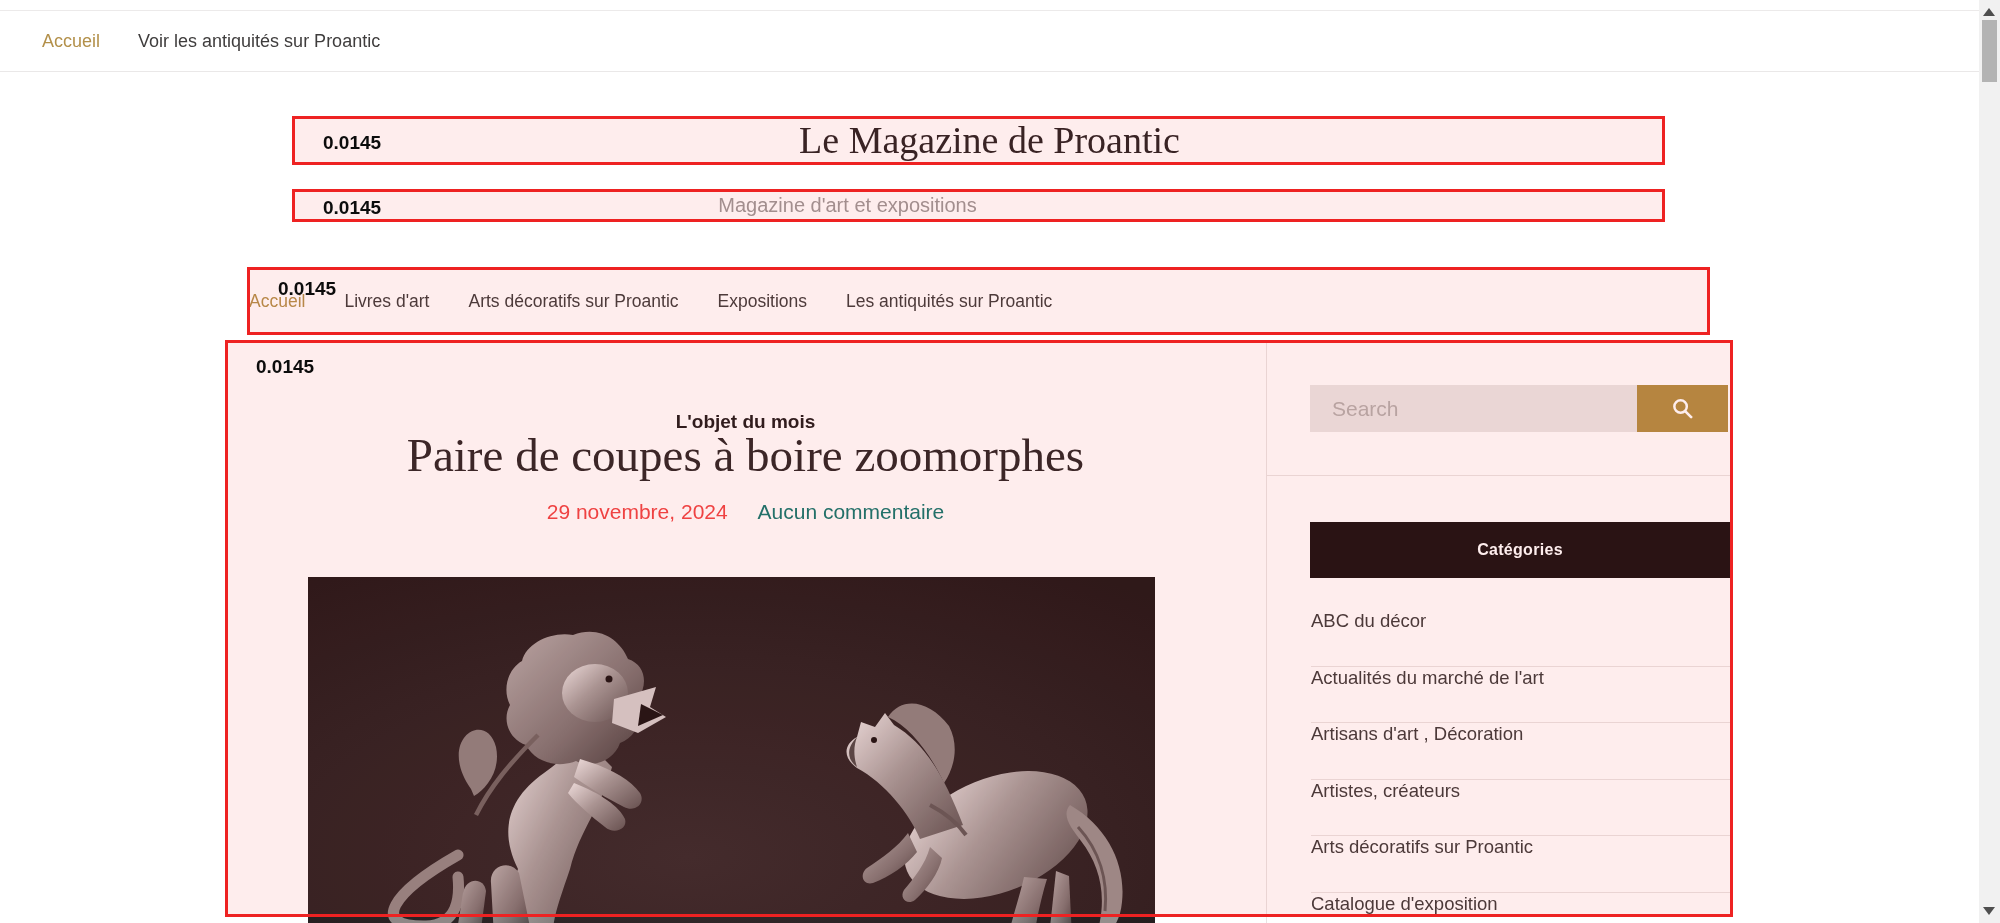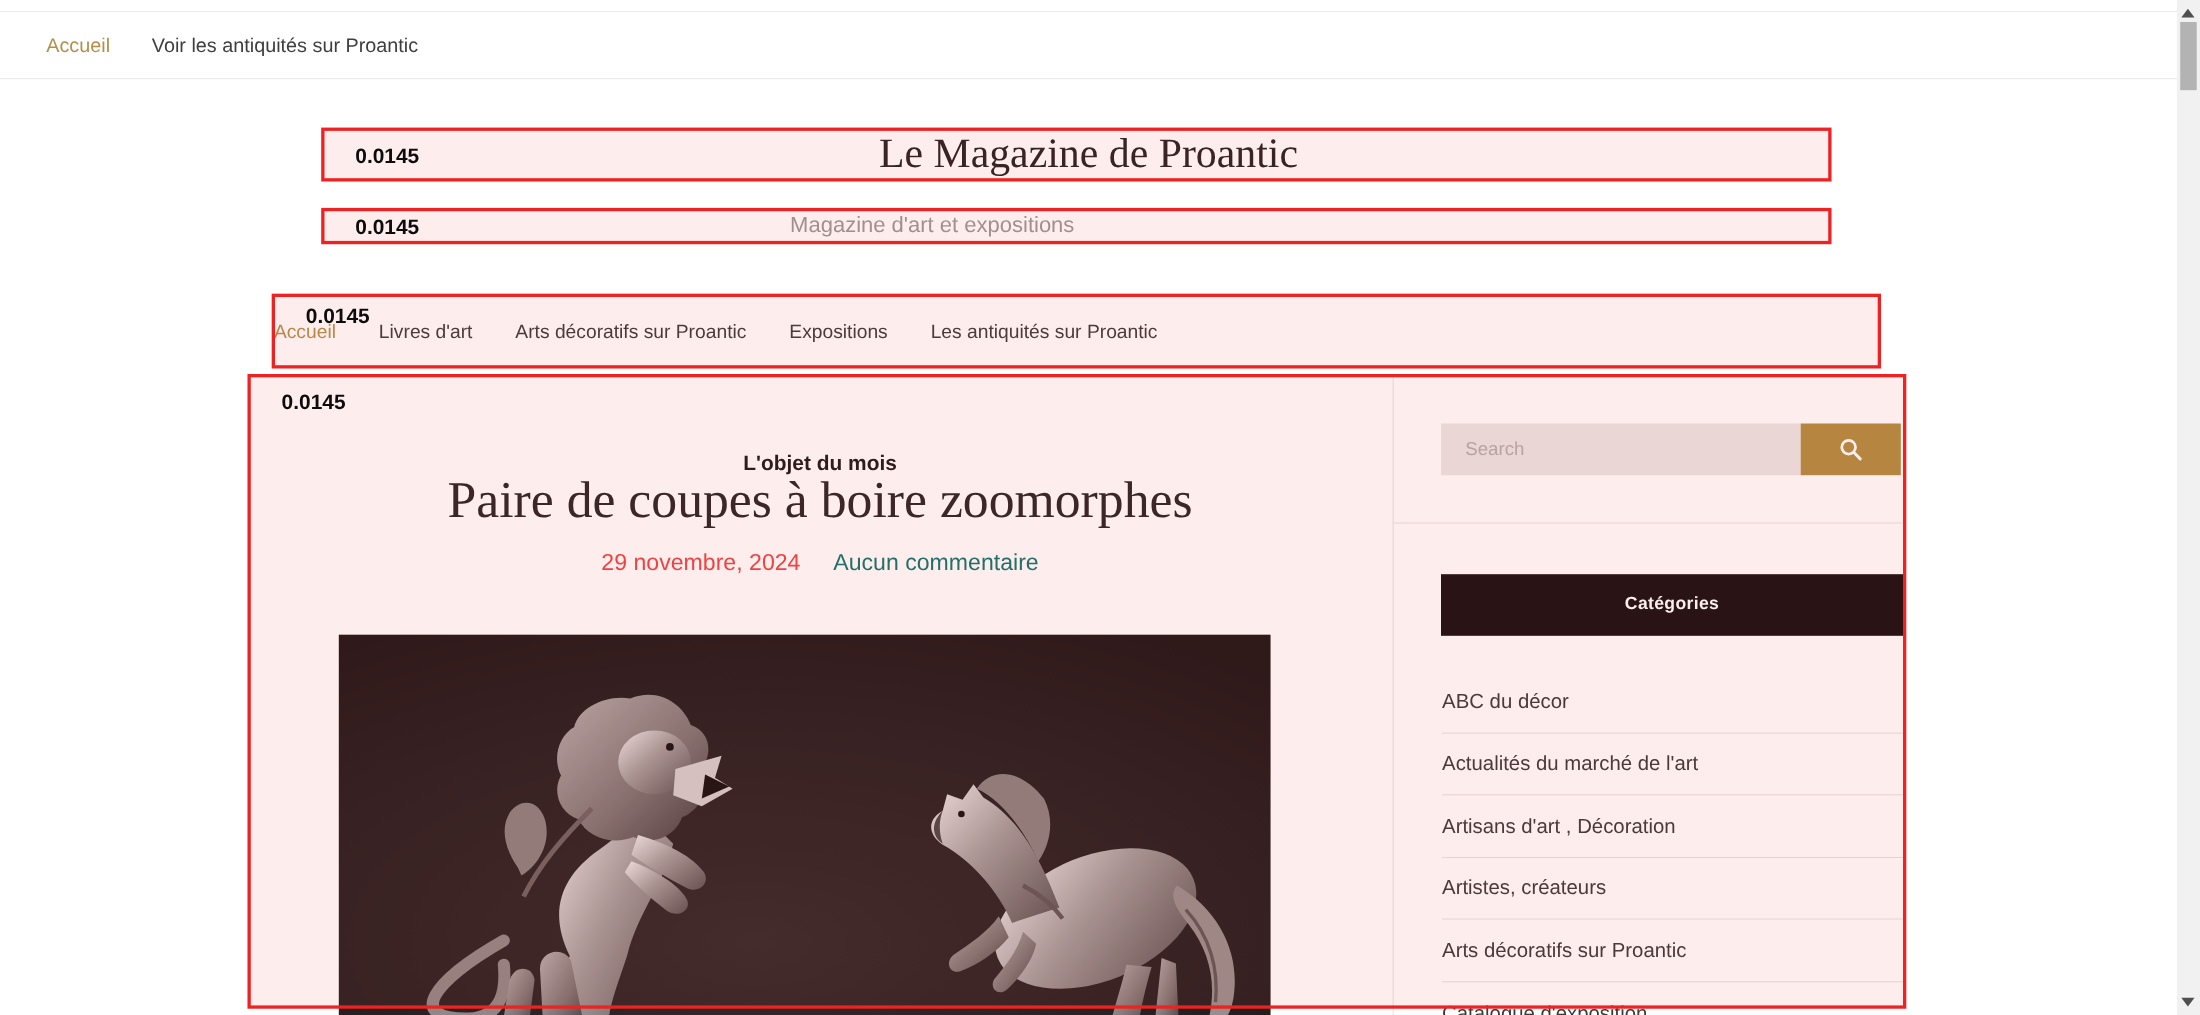--- a/index.html
+++ b/index.html
@@ -38,31 +38,31 @@
   .post-meta .date { color:#ef4444; }
   .post-meta .comments { color:#0f766e; text-decoration:none; margin-left:24px; }
 
   .post-photo { position:absolute; left:308px; top:577px; width:847px; height:346px;
                 background:#241d1e; overflow:hidden; }
 
   
   .v-divider { position:absolute; left:1266px; top:340px; width:1px; height:583px; background:#e9e4e3; }
   .search-input { position:absolute; left:1310px; top:385px; width:327px; height:47px;
                   background:#eae6e5; border:none; outline:none; padding-left:22px;
-                  font-size:17px; color:#444; font-family:"Liberation Sans","DejaVu Sans",sans-serif; }
+                  font-size:21px; color:#444; font-family:"Liberation Sans","DejaVu Sans",sans-serif; }
   .search-input::placeholder { color:#b3aeac; opacity:1; }
   .search-btn { position:absolute; left:1637px; top:385px; width:91px; height:47px;
                 background:#b08d41; border:none; cursor:pointer;
                 display:flex; align-items:center; justify-content:center; }
   .h-divider { position:absolute; left:1266px; top:475px; width:467px; height:1px; background:#e9e4e3; }
   .cat-header { position:absolute; left:1310px; top:522px; width:420px; height:56px;
                 background:#161011; color:#fff; font-size:16px; font-weight:bold;
                 display:flex; align-items:center; justify-content:center; letter-spacing:0.3px; }
   .cat-list { position:absolute; left:1311px; top:610px; width:419px; list-style:none; }
-  .cat-list li { height:56.5px; display:flex; align-items:center;
+  .cat-list li { height:56.5px; display:flex; align-items:flex-start;
                  border-bottom:1px solid #e9e4e3; }
   .cat-list li:last-child { border-bottom:none; }
   .cat-list a { text-decoration:none; font-size:18.5px; color:#3c3a3a; }
 
   
   .ov { position:absolute; border:3px solid #ee2222; background:rgba(242,56,56,0.09);
         z-index:50; pointer-events:none; }
   .ov .score { position:absolute; left:28px; font-size:19px; line-height:28px; font-weight:bold; color:#0c0c0c; }
   .ov1 { left:292px; top:116px; width:1373px; height:49px; }  .ov1 .score { top:10px; }
   .ov2 { left:292px; top:189px; width:1373px; height:33px; }  .ov2 .score { top:2px; }

